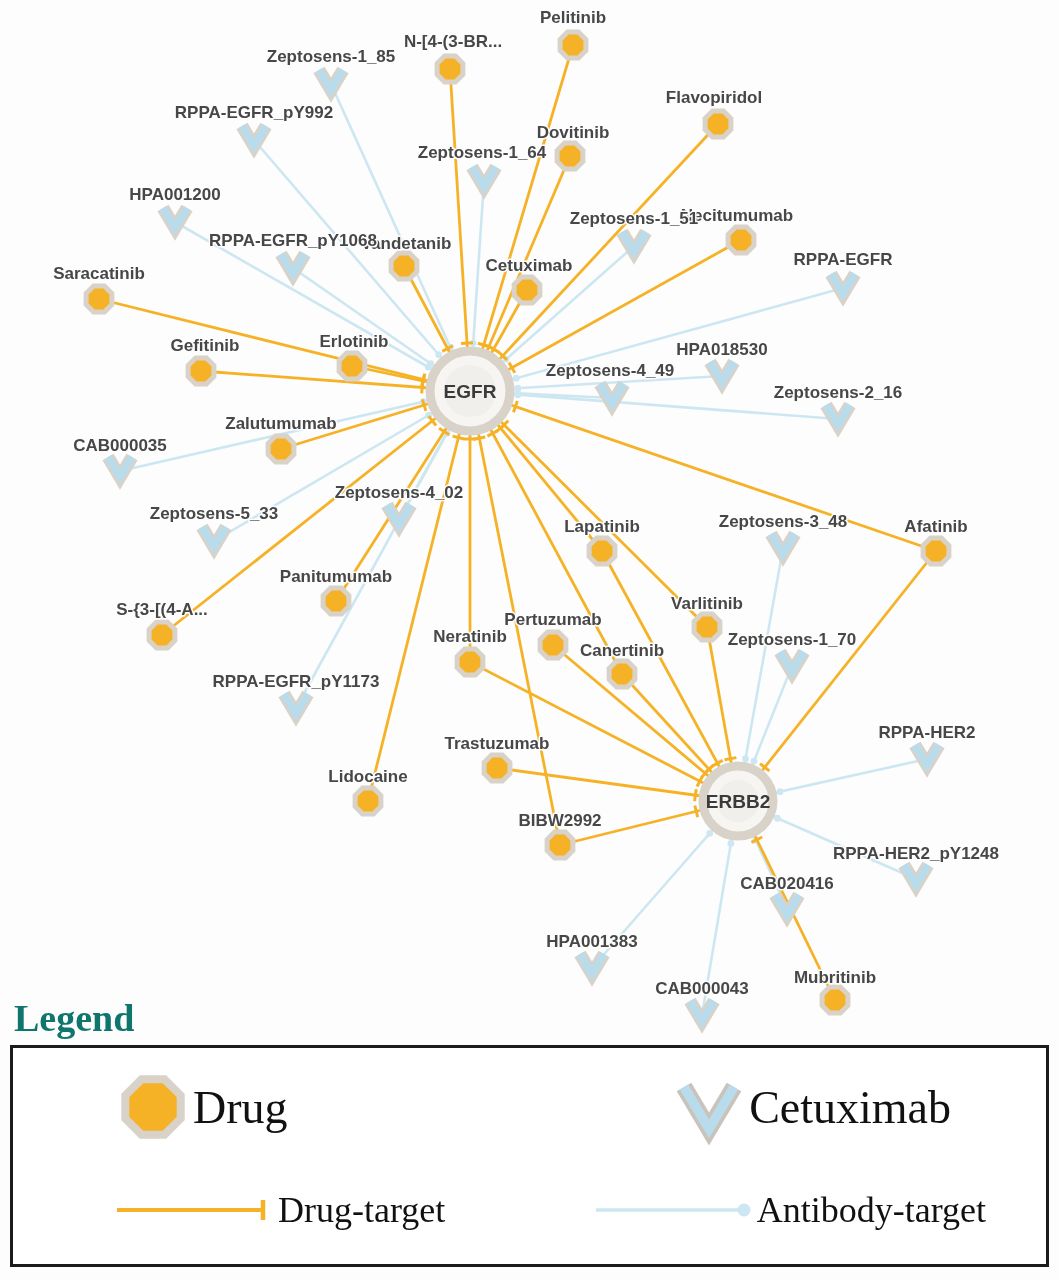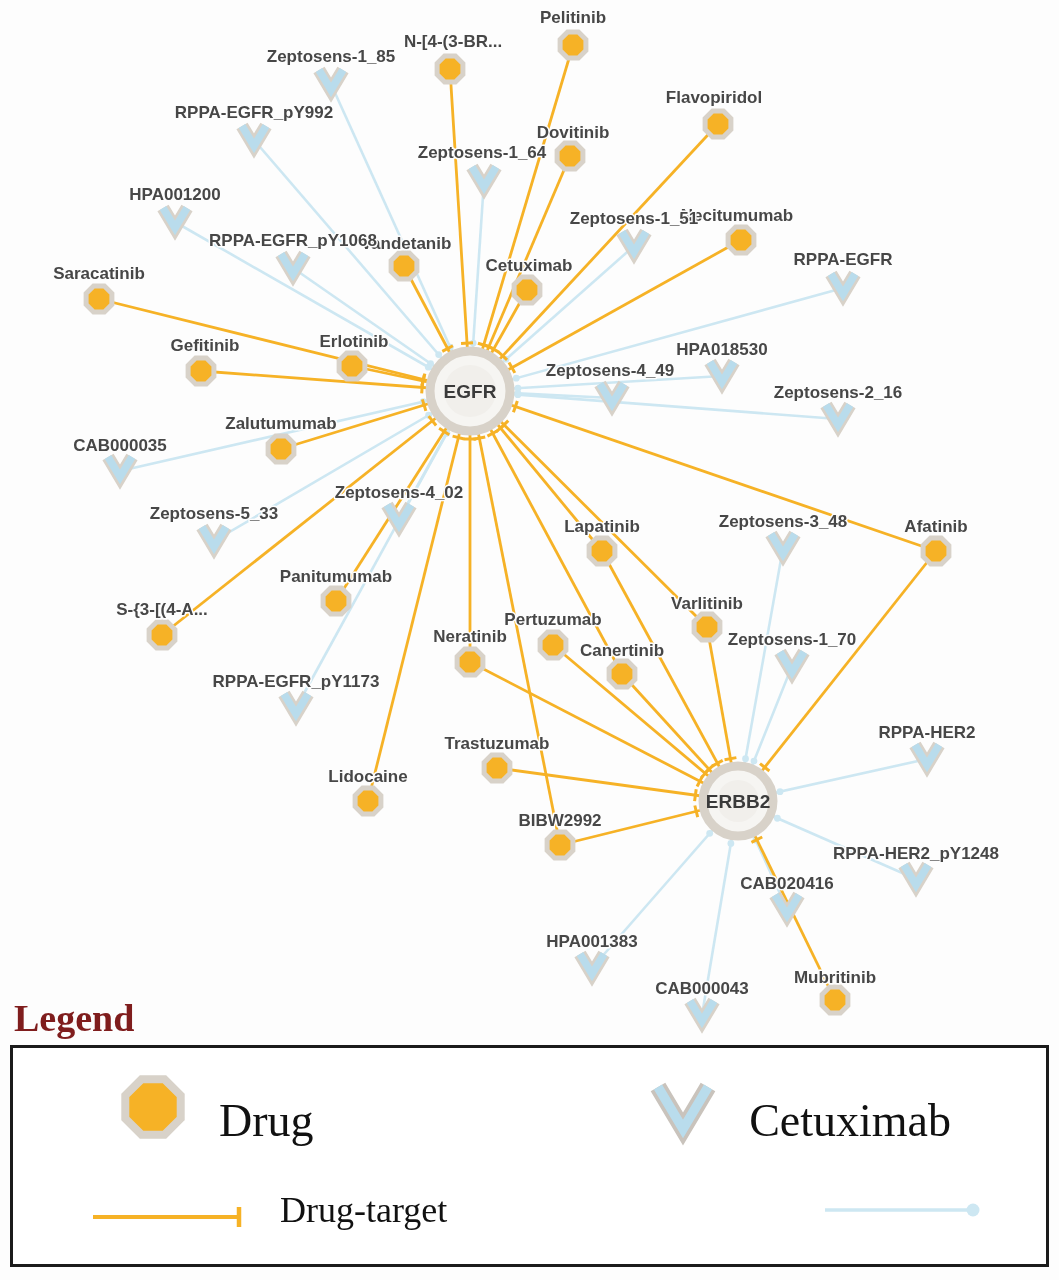--- a/index.html
+++ b/index.html
@@ -4,29 +4,29 @@
 <style>
   html,body{margin:0;padding:0;background:#ffffff;}
   body{width:1059px;height:1280px;position:relative;overflow:hidden;
        font-family:"Liberation Sans",sans-serif;}
   #figure-root{position:absolute;inset:0;background:#fdfdfd;}
   svg.network{position:absolute;top:0;left:0;}
   .node-label{font-family:"Liberation Sans",sans-serif;font-weight:bold;font-size:17px;
       fill:#474747;paint-order:stroke;stroke:#fdfdfd;stroke-width:3px;stroke-linejoin:round;}
   .gene-label{font-family:"Liberation Sans",sans-serif;font-weight:bold;font-size:19px;fill:#3a3a3a;}
   .legend-title{position:absolute;left:14px;top:996px;font-family:"Liberation Serif",serif;
-      font-weight:bold;font-size:38px;color:#7f1d1d;z-index:3;}
+      font-weight:bold;font-size:38px;color:#0f766e;z-index:3;}
   .legend-box{position:absolute;left:10px;top:1045px;width:1033px;height:216px;
       border:3.5px solid #1b1b1b;background:#ffffff;z-index:2;
       display:flex;flex-direction:column;}
   .legend-row1{flex:1.35;display:flex;align-items:center;justify-content:space-between;
       padding:0 95px 0 100px;}
   .legend-row2{flex:1;display:flex;align-items:center;justify-content:space-between;
-      padding:0 60px 10px 76px;}
-  .legend-item{display:flex;align-items:flex-end;gap:26px;}
+      padding:0 60px 10px 100px;}
+  .legend-item{display:flex;align-items:center;}
   .li-label-lg{font-family:"Liberation Serif",serif;font-size:46px;color:#111;}
   .li-label-md{font-family:"Liberation Serif",serif;font-size:36px;color:#111;}
 </style>
 </head>
 <body>
 
 <div id="figure-root">
 
   <svg class="network" width="1059" height="1280" viewBox="0 0 1059 1280">
       <g>
@@ -374,17 +374,18 @@
           <line x1="150" y1="4" x2="150" y2="24" stroke="#F6B226" stroke-width="4.5"></line>
         </svg>
         <span class="li-label-md">Drug-target</span>
       </div>
 
       <div class="legend-item">
         <svg width="165" height="28" viewBox="0 0 165 28">
           <line x1="4" y1="14" x2="150" y2="14" stroke="#CDE7F2" stroke-width="3.5"></line>
           <circle cx="152" cy="14" r="6.5" fill="#CDE7F2"></circle>
         </svg>
+        <span class="li-label-md">Antibody-target</span>
       </div>
 
     </div>
   </div>
 </div>
 
 </body></html>

